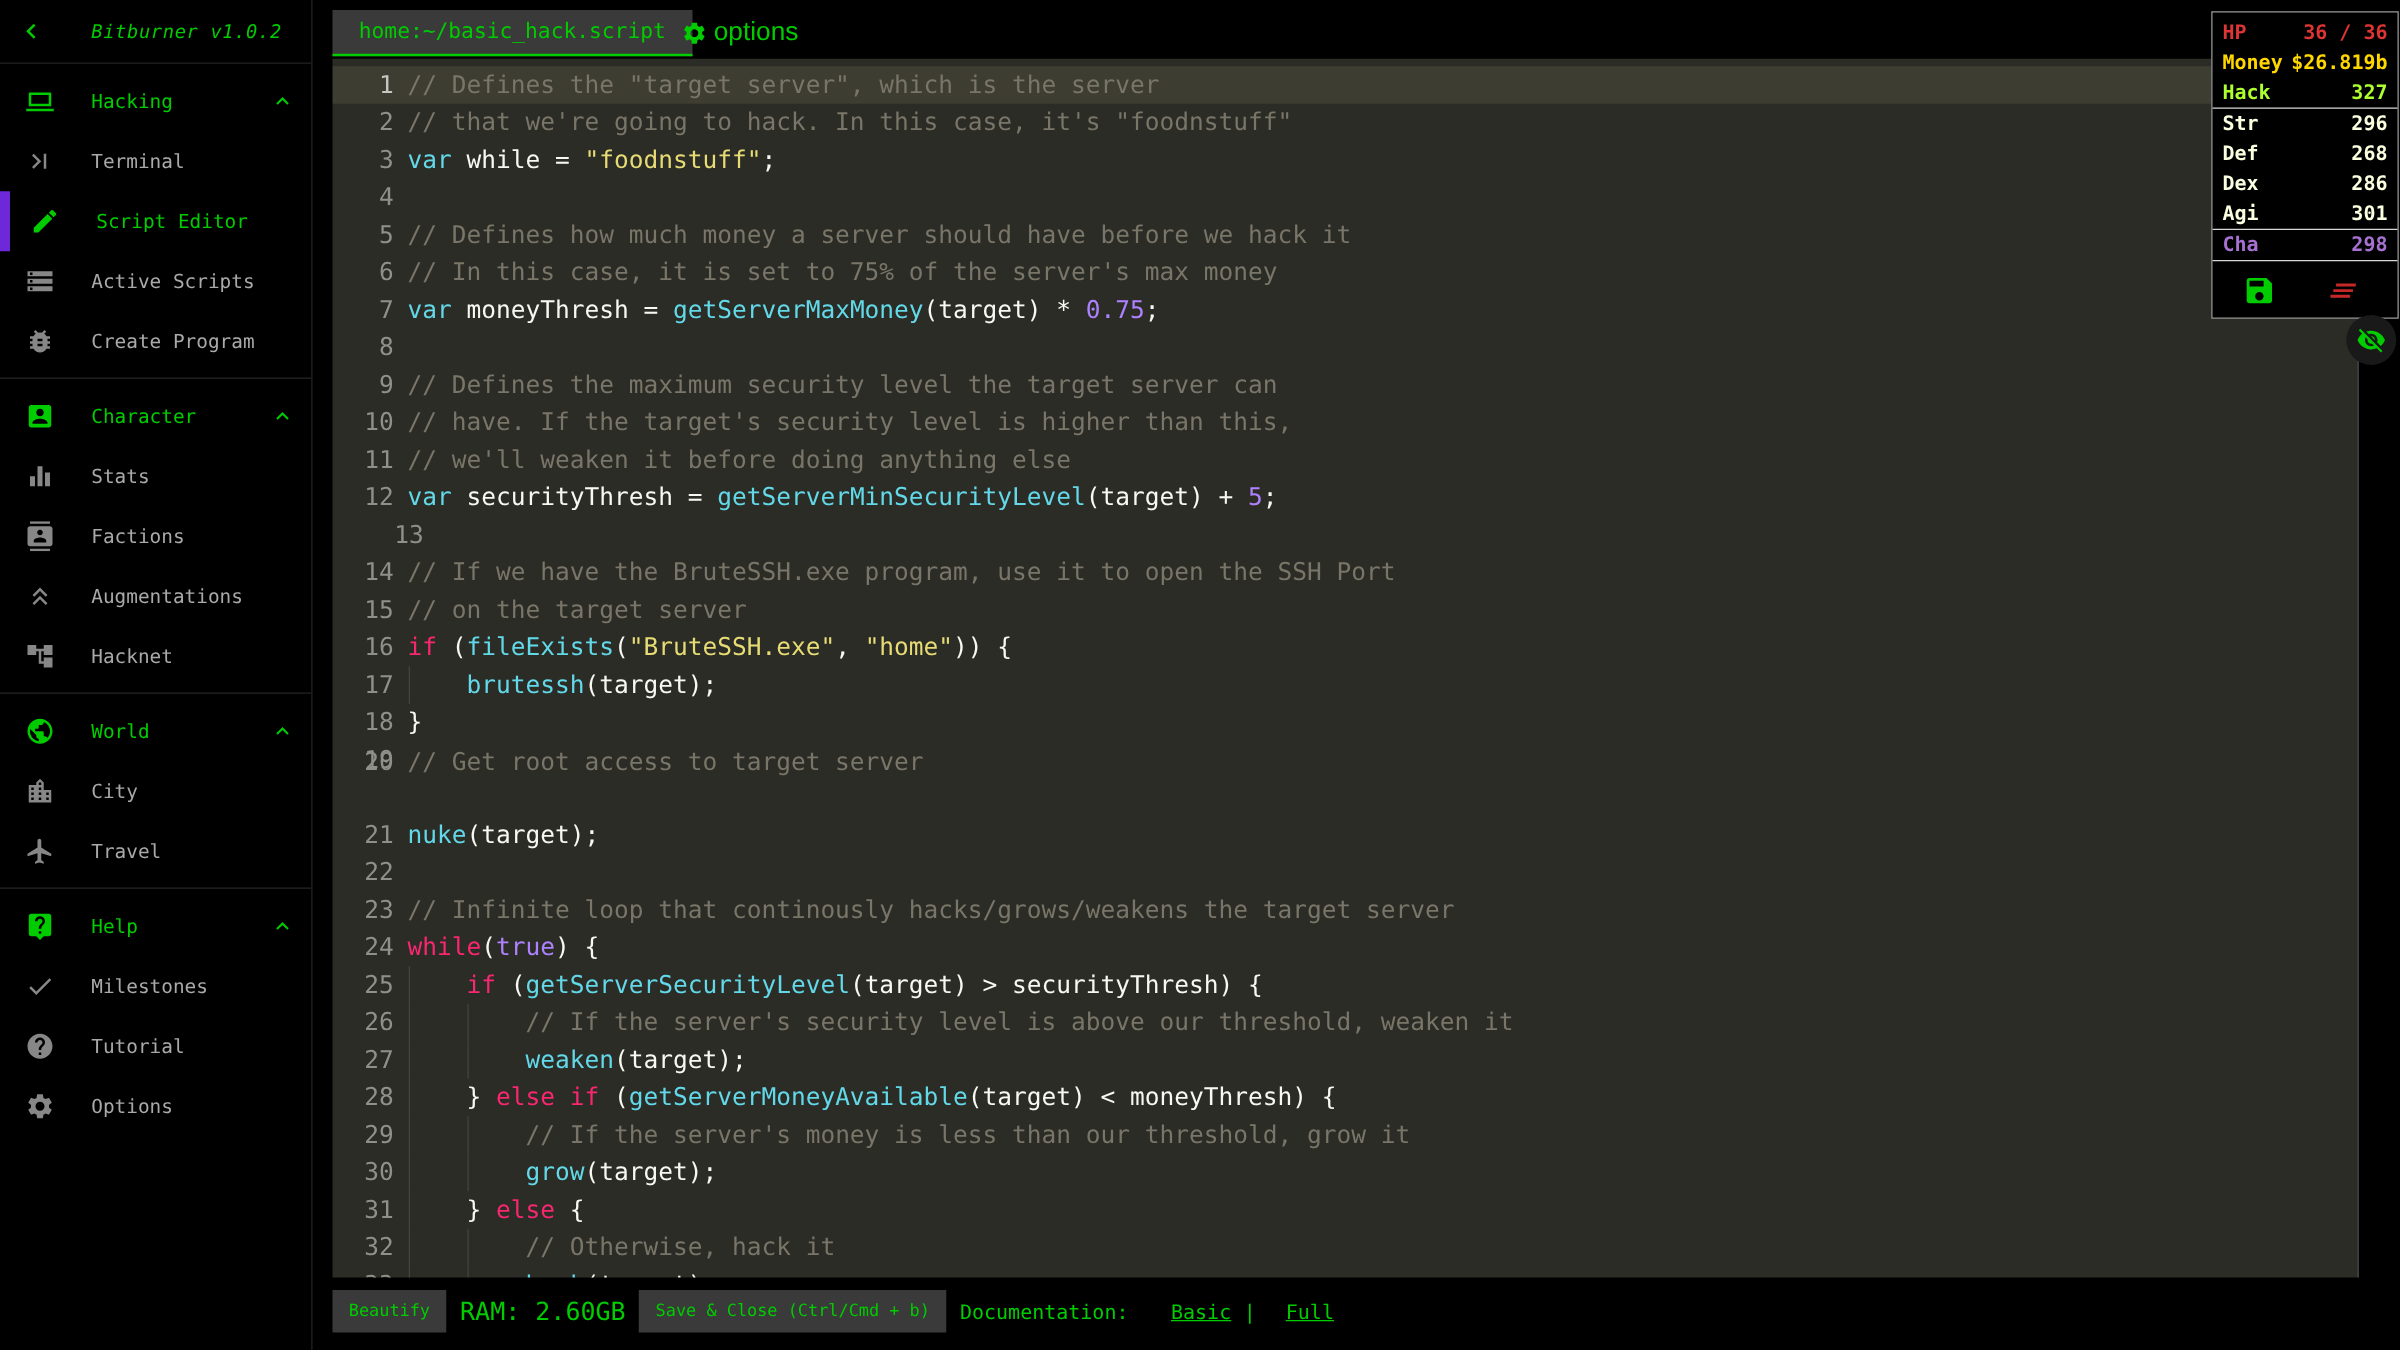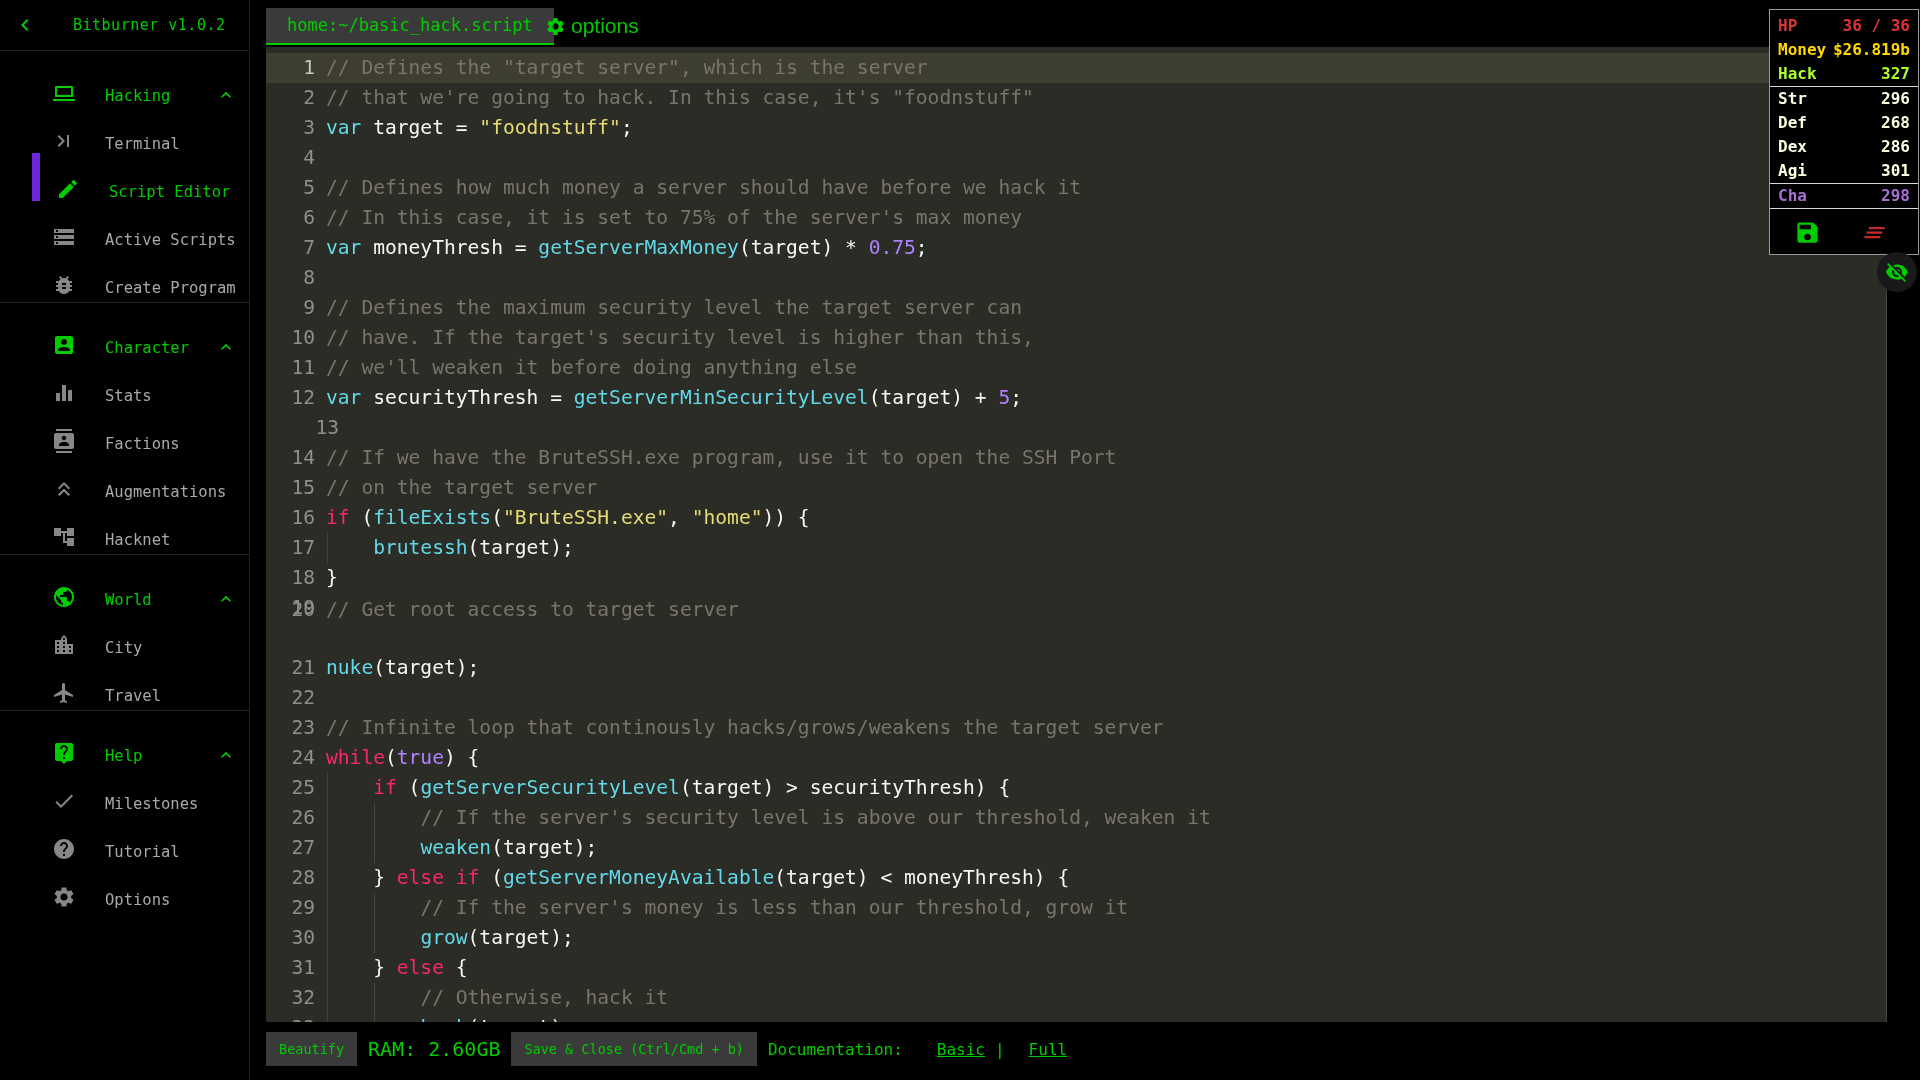--- a/index.html
+++ b/index.html
@@ -6,27 +6,27 @@
   body{
     width:1920px;height:1080px;background:#000;overflow:hidden;position:relative;
     font-family:"DejaVu Sans Mono", monospace;
     -webkit-font-smoothing:antialiased;
   }
   .icon{display:inline-flex;align-items:center;justify-content:center;}
   .icon svg{display:block;}
 
   
   .sidebar{position:absolute;left:0;top:0;width:249px;height:1080px;background:#000;border-right:1px solid #232323;}
-  .sb-header{height:50px;display:flex;align-items:center;border-bottom:1px solid #232323;}
+  .sb-header{height:50px;display:flex;align-items:center;border-bottom:1px solid #232323;font-style:italic;}
   .sb-back{width:24px;height:24px;margin-left:13px;color:#00cc00;cursor:pointer;}
   .sb-back svg{width:24px;height:24px;}
   .sb-title{margin-left:36px;color:#00cc00;font-size:15px;font-weight:500;letter-spacing:0.5px;}
   .sb-section{padding-top:6px;}
   .sb-divider{height:1px;background:#262626;margin-top:5px;}
-  .sb-row{position:relative;height:48px;display:flex;align-items:flex-end;padding-left:20px;cursor:pointer;margin-left:32px;}
+  .sb-row{position:relative;height:48px;display:flex;align-items:center;padding-left:20px;cursor:pointer;}
   .sb-icon{width:24px;height:24px;color:#878787;flex:none;}
   .sb-icon svg{width:24px;height:24px;}
   .sb-label{margin-left:29px;font-size:15.5px;color:#a9a9a9;white-space:nowrap;}
   .sb-section-head .sb-icon,.sb-section-head .sb-label{color:#00cc00;}
   .sb-chevron{position:absolute;right:13px;width:20px;height:20px;color:#00cc00;}
   .sb-chevron svg{width:20px;height:20px;}
   .sb-item.selected{border-left:8px solid #6d28d9;padding-left:16px;}
   .sb-item.selected .sb-icon,.sb-item.selected .sb-label{color:#00cc00;}
 
   
@@ -289,21 +289,21 @@
         <div class="code-line hl" style="top: 6px;">
           <span class="ln">1</span>
           <span class="code-text"><span class="tok-c">// Defines the "target server", which is the server</span></span>
         </div>
         <div class="code-line" style="top: 36px;">
           <span class="ln">2</span>
           <span class="code-text"><span class="tok-c">// that we're going to hack. In this case, it's "foodnstuff"</span></span>
         </div>
         <div class="code-line" style="top: 66px;">
           <span class="ln">3</span>
-          <span class="code-text"><span class="tok-f">var</span><span class="tok-p"> target = </span><span class="tok-s">"foodnstuff"</span><span class="tok-p">;</span></span>
+          <span class="code-text"><span class="tok-f">var</span><span class="tok-p"> while = </span><span class="tok-s">"foodnstuff"</span><span class="tok-p">;</span></span>
         </div>
         <div class="code-line" style="top: 96px;">
           <span class="ln">4</span>
           <span class="code-text"></span>
         </div>
         <div class="code-line" style="top: 126px;">
           <span class="ln">5</span>
           <span class="code-text"><span class="tok-c">// Defines how much money a server should have before we hack it</span></span>
         </div>
         <div class="code-line" style="top: 156px;">

